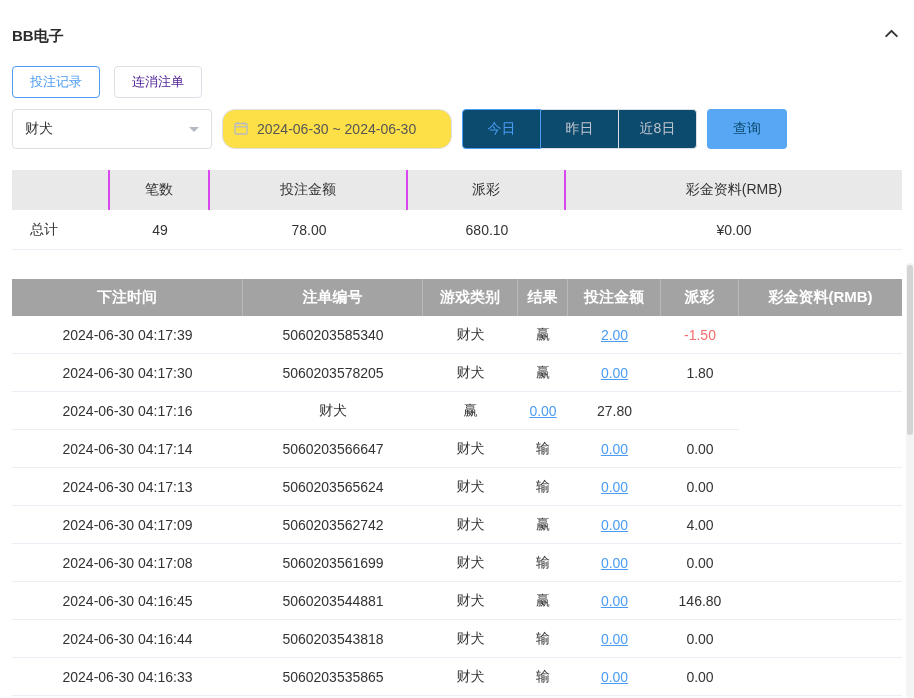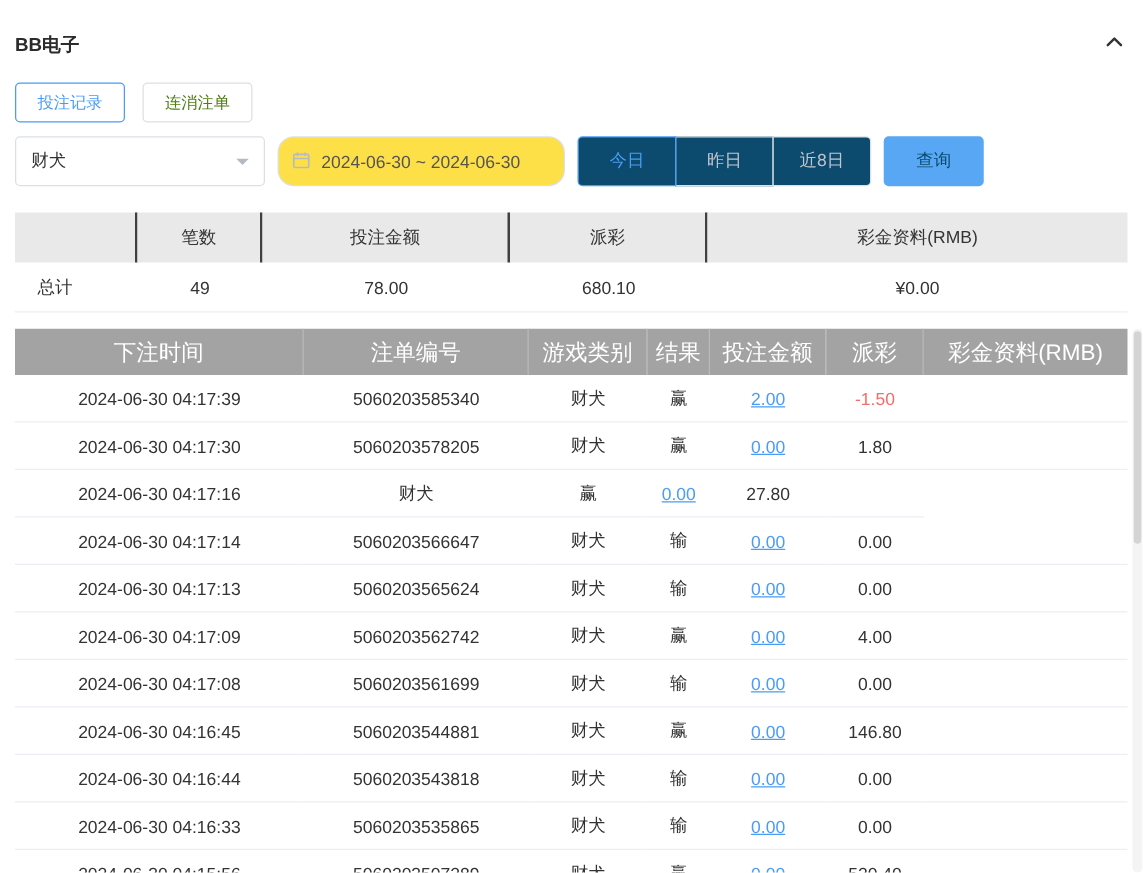--- a/index.html
+++ b/index.html
@@ -18,21 +18,21 @@
     height: 30px; margin-top: 16px;
     display: flex; align-items: flex-end; justify-content: space-between;
   }
   .panel-title { font-size: 15px; font-weight: bold; color: #2b2b2b; }
   .collapse-btn { width: 22px; height: 22px; display: flex; align-items: center; justify-content: center; cursor: pointer; background: none; border: none; }
 
   
   .tabs { display: flex; gap: 14px; margin-top: 20px; }
   .tab {
     height: 32px; padding: 0 17px; border: 1px solid #dcdfe6; border-radius: 4px;
-    background: #fff; color: #4d7c0f; font-size: 13px; display: flex; align-items: center; cursor: pointer;
+    background: #fff; color: #4c1d95; font-size: 13px; display: flex; align-items: center; cursor: pointer;
     font-family: inherit;
   }
   .tab.active { color: var(--accent, #4a9cf5); border-color: var(--accent, #4a9cf5); }
 
   
   .filter-row { display: flex; align-items: center; margin-top: 11px; }
   .select {
     width: 200px; height: 40px; border: 1px solid #dcdfe6; border-radius: 4px;
     display: flex; align-items: center; justify-content: space-between; padding: 0 12px; cursor: pointer;
     background: #fff;
@@ -58,31 +58,31 @@
     font-family: inherit;
   }
 
   
   .summary { margin-top: 21px; }
   .sum-row { display: grid; grid-template-columns: 98px 100px 198px 158px 1fr; }
   .sum-head .cell {
     background: var(--summary_header_bg, #e9e9e9); height: 40px;
     display: flex; align-items: center; justify-content: center; color: #333;
   }
-  .sum-head .cell:not(:last-child) { border-right: 2px solid #404040; }
+  .sum-head .cell:not(:last-child) { border-right: 2px solid #d946ef; }
   .sum-body .cell { height: 40px; display: flex; align-items: center; justify-content: center; border-bottom: 1px solid #ebeef5; }
   .sum-body .cell.first { justify-content: flex-start; padding-left: 18px; }
 
   
   .bet-table { margin-top: 13px; }
   .trow { display: grid; grid-template-columns: 231px 180px 95px 50px 93px 78px 1fr; }
   .thead .th {
     background: var(--table_header_bg, #a3a3a3); color: var(--table_header_text, #ffffff);
-    height: 37px; font-weight: 400; font-size: 18px;
-    display: flex; align-items: center; justify-content: center;
+    height: 37px; font-weight: 700; font-size: 15px;
+    display: flex; align-items: center; justify-content: center; margin-top: 16px;
   }
   .thead .th:not(:last-child) { border-right: 1px solid #b9b9b9; }
   .tbody .td {
     height: 38px; display: flex; align-items: center; justify-content: center;
     border-bottom: 1px solid #ebeef5; font-size: 14px; color: #333;
   }
   .bet-link { color: var(--accent, #4a9cf5); text-decoration: underline; cursor: pointer; }
   .td.neg { color: var(--negative, #f56c6c); }
 
   

